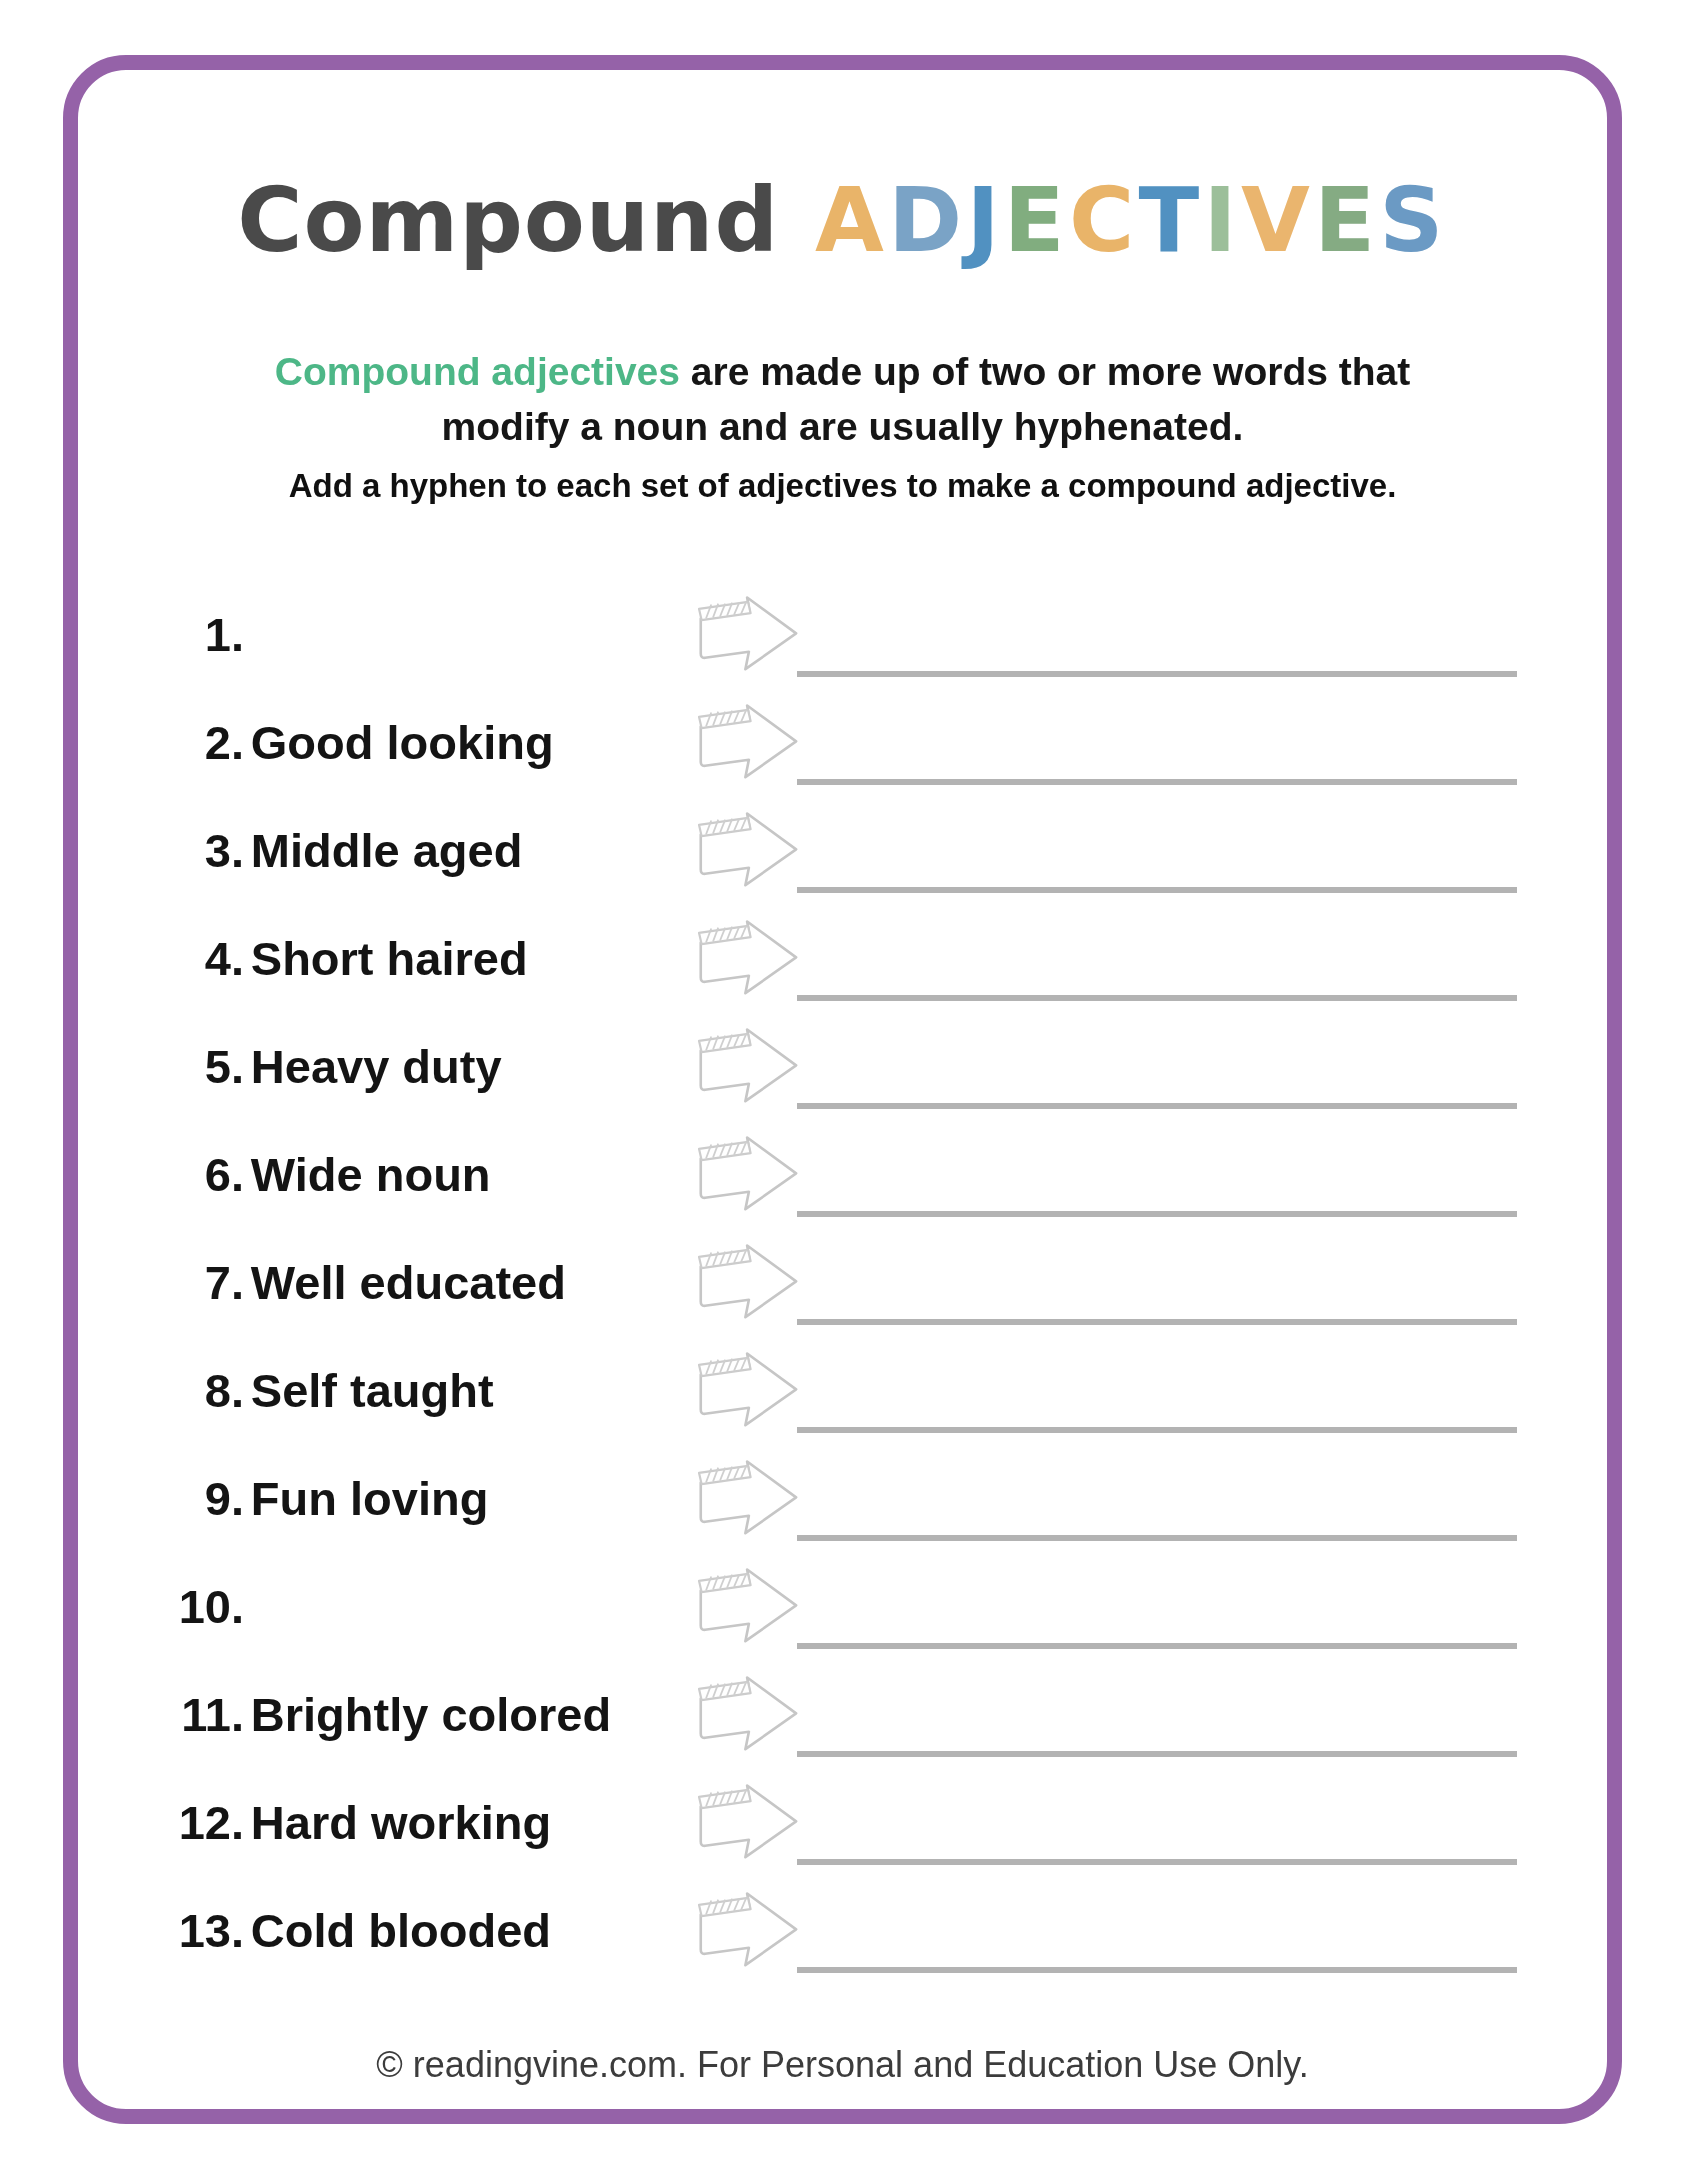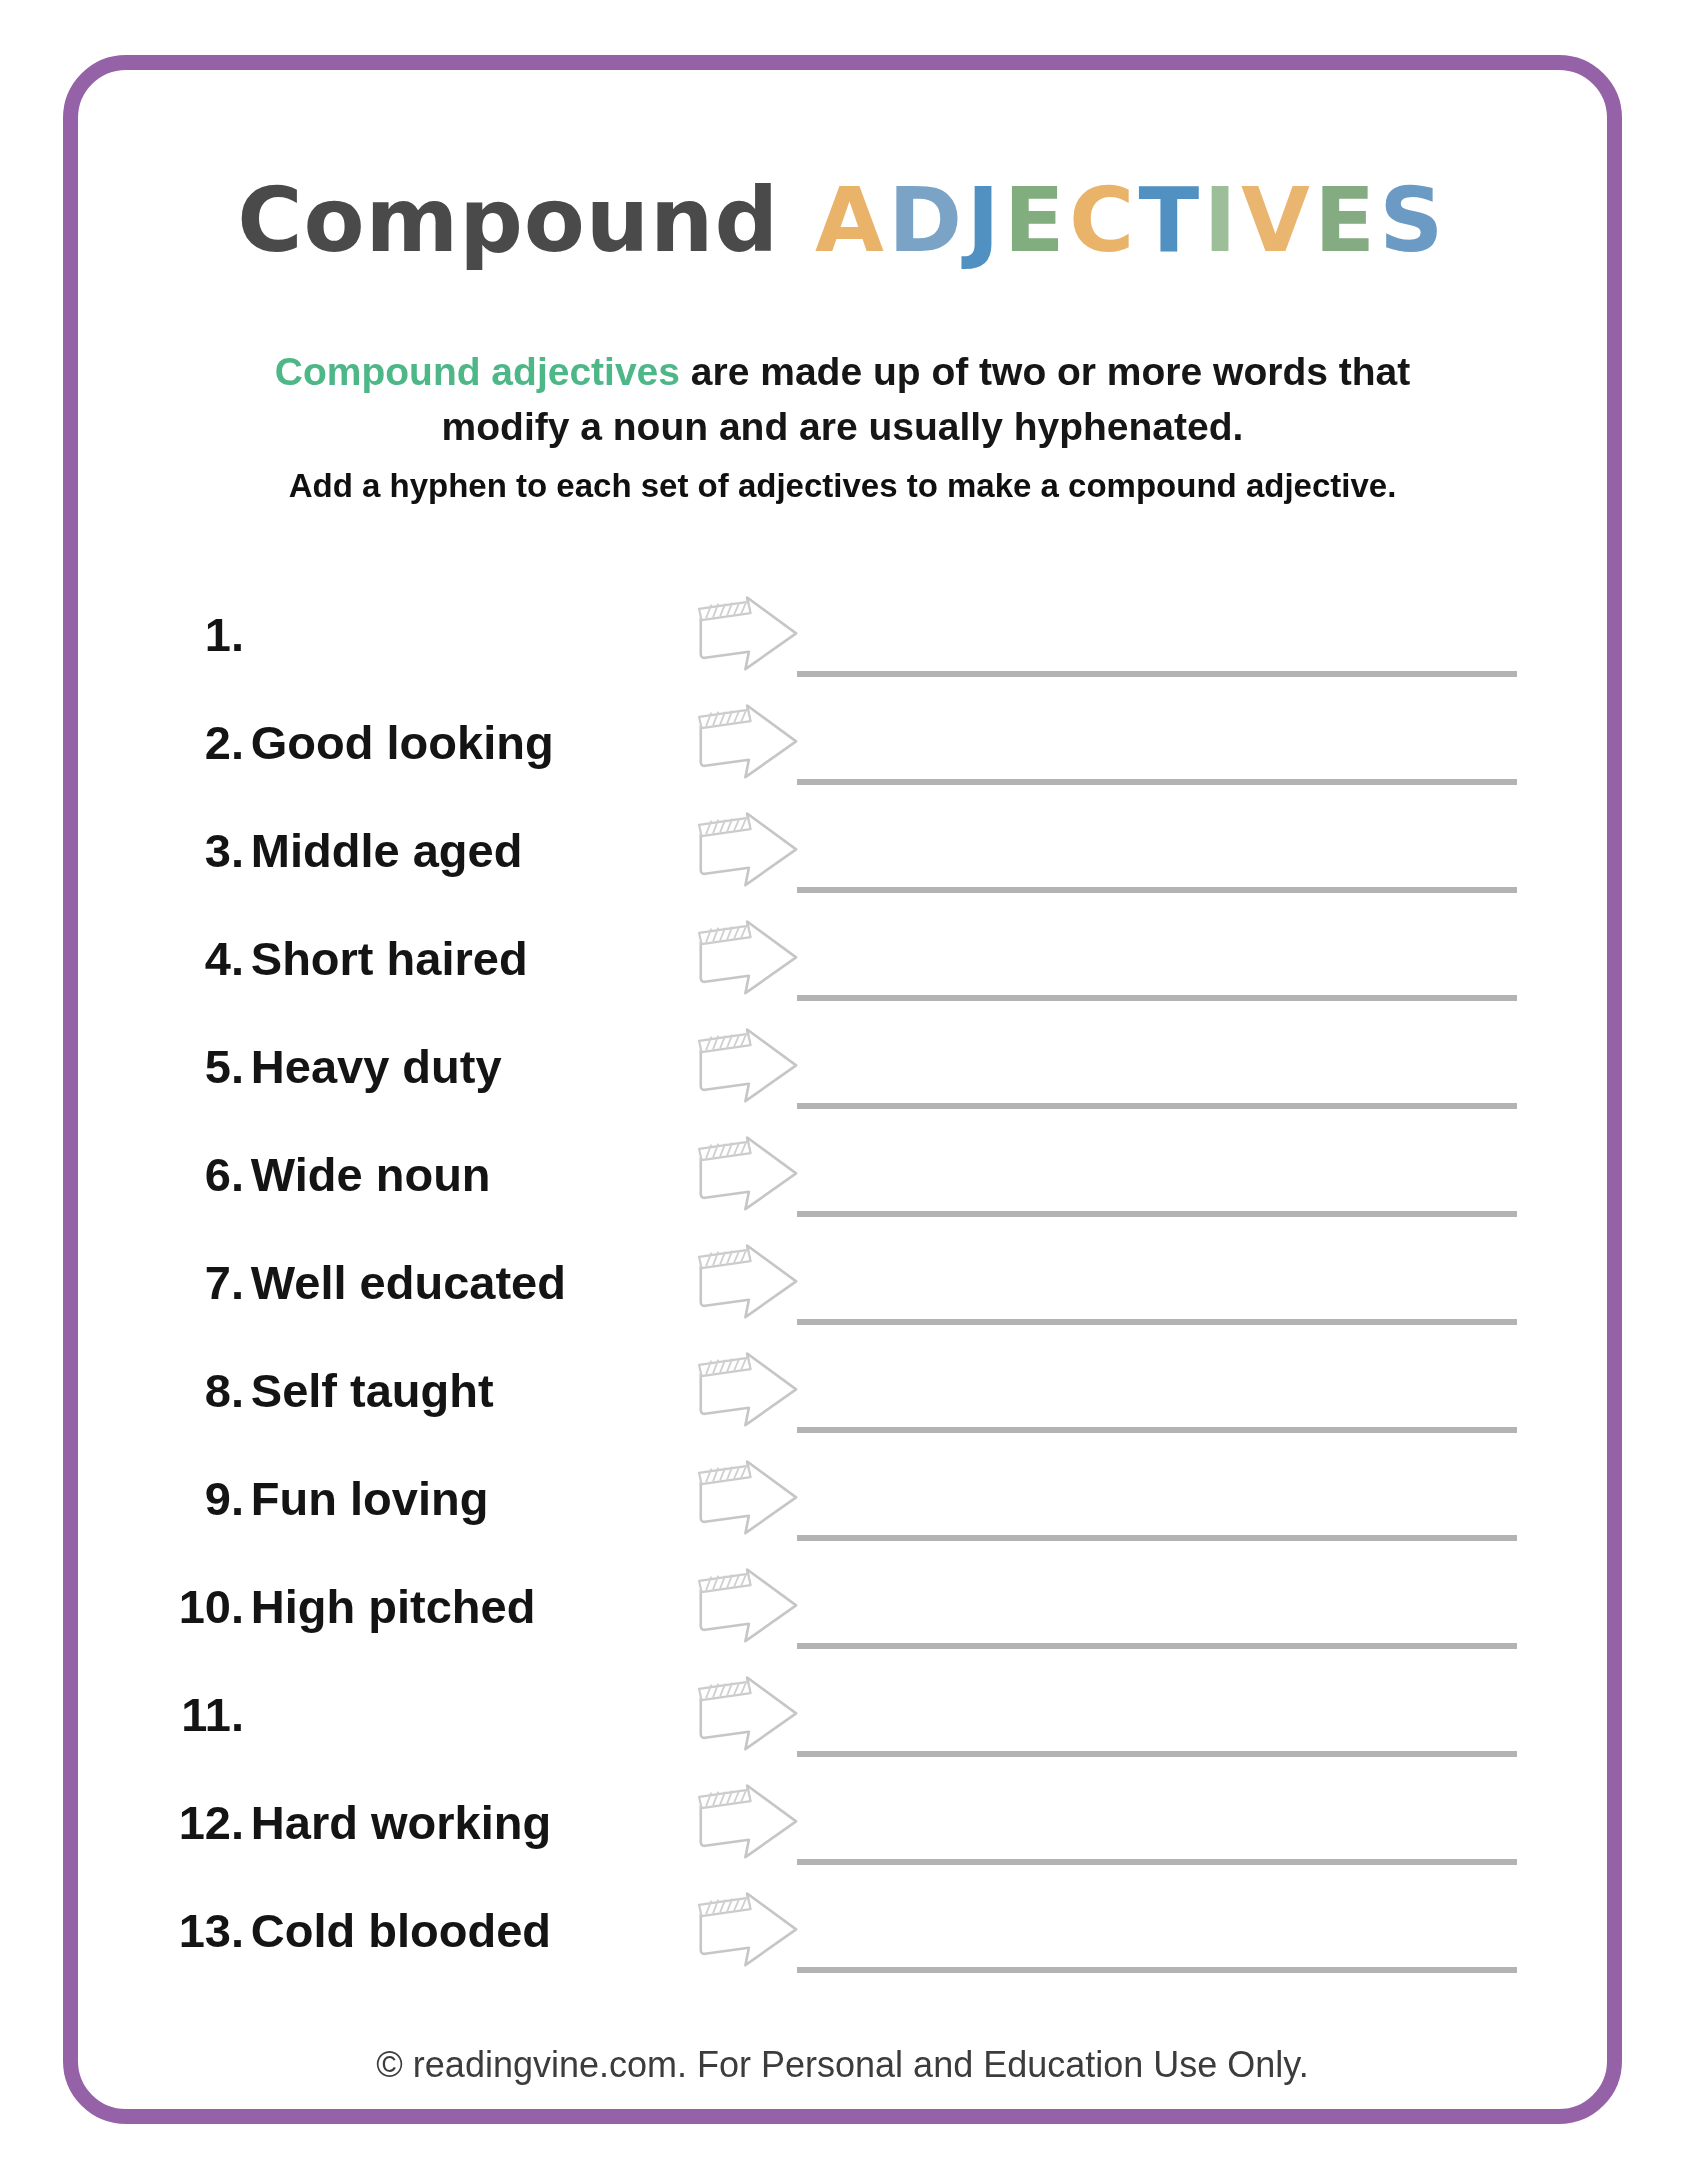--- a/index.html
+++ b/index.html
@@ -237,38 +237,38 @@
       <line class="arrow-hatch" x1="40" y1="28" x2="46" y2="13"></line>
       <line class="arrow-hatch" x1="48" y1="27" x2="54" y2="13"></line>
       <line class="arrow-hatch" x1="56" y1="26" x2="62" y2="12"></line>
     </svg>
     <div class="answer-line"></div>
   </div>
 
   <div class="item-row">
     <div class="item-text">
       <span class="item-num">10.</span>
-      <span class="item-label">High pitched</span>
     </div>
     <svg class="arrow-icon" viewBox="0 0 128 92" aria-hidden="true">
       <path class="arrow-body" d="M10,31 L66,24 L63,7 L119,48 L61,89 L65,69 L15,76 C11,76.5 10,74 10,71 Z"></path>
       <path class="arrow-hatch-band" d="M8,20 L64,12 L67,25 L11,33 Z"></path>
       <line class="arrow-hatch" x1="16" y1="31" x2="22" y2="15"></line>
       <line class="arrow-hatch" x1="24" y1="30" x2="30" y2="14"></line>
       <line class="arrow-hatch" x1="32" y1="29" x2="38" y2="14"></line>
       <line class="arrow-hatch" x1="40" y1="28" x2="46" y2="13"></line>
       <line class="arrow-hatch" x1="48" y1="27" x2="54" y2="13"></line>
       <line class="arrow-hatch" x1="56" y1="26" x2="62" y2="12"></line>
     </svg>
     <div class="answer-line"></div>
   </div>
 
   <div class="item-row">
     <div class="item-text">
       <span class="item-num">11.</span>
+      <span class="item-label">Brightly colored</span>
     </div>
     <svg class="arrow-icon" viewBox="0 0 128 92" aria-hidden="true">
       <path class="arrow-body" d="M10,31 L66,24 L63,7 L119,48 L61,89 L65,69 L15,76 C11,76.5 10,74 10,71 Z"></path>
       <path class="arrow-hatch-band" d="M8,20 L64,12 L67,25 L11,33 Z"></path>
       <line class="arrow-hatch" x1="16" y1="31" x2="22" y2="15"></line>
       <line class="arrow-hatch" x1="24" y1="30" x2="30" y2="14"></line>
       <line class="arrow-hatch" x1="32" y1="29" x2="38" y2="14"></line>
       <line class="arrow-hatch" x1="40" y1="28" x2="46" y2="13"></line>
       <line class="arrow-hatch" x1="48" y1="27" x2="54" y2="13"></line>
       <line class="arrow-hatch" x1="56" y1="26" x2="62" y2="12"></line>

